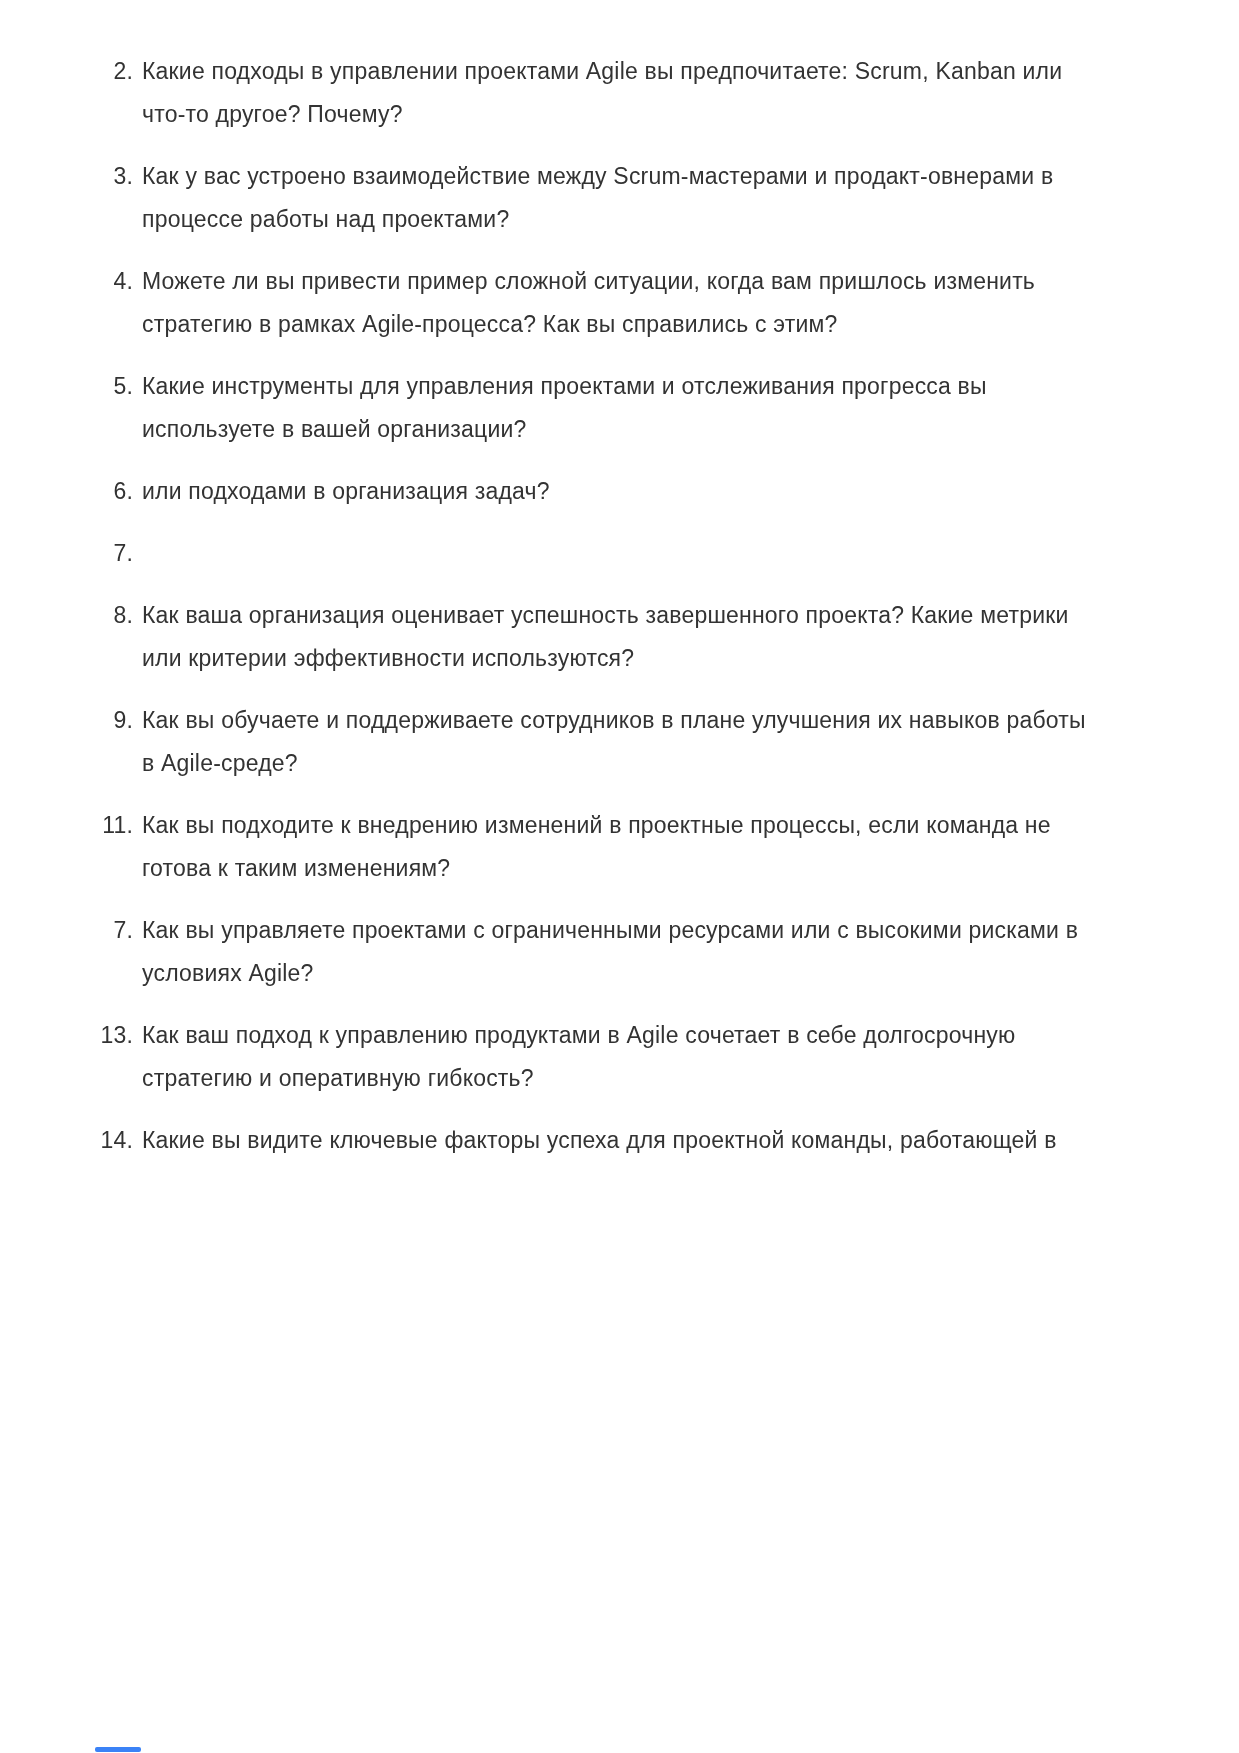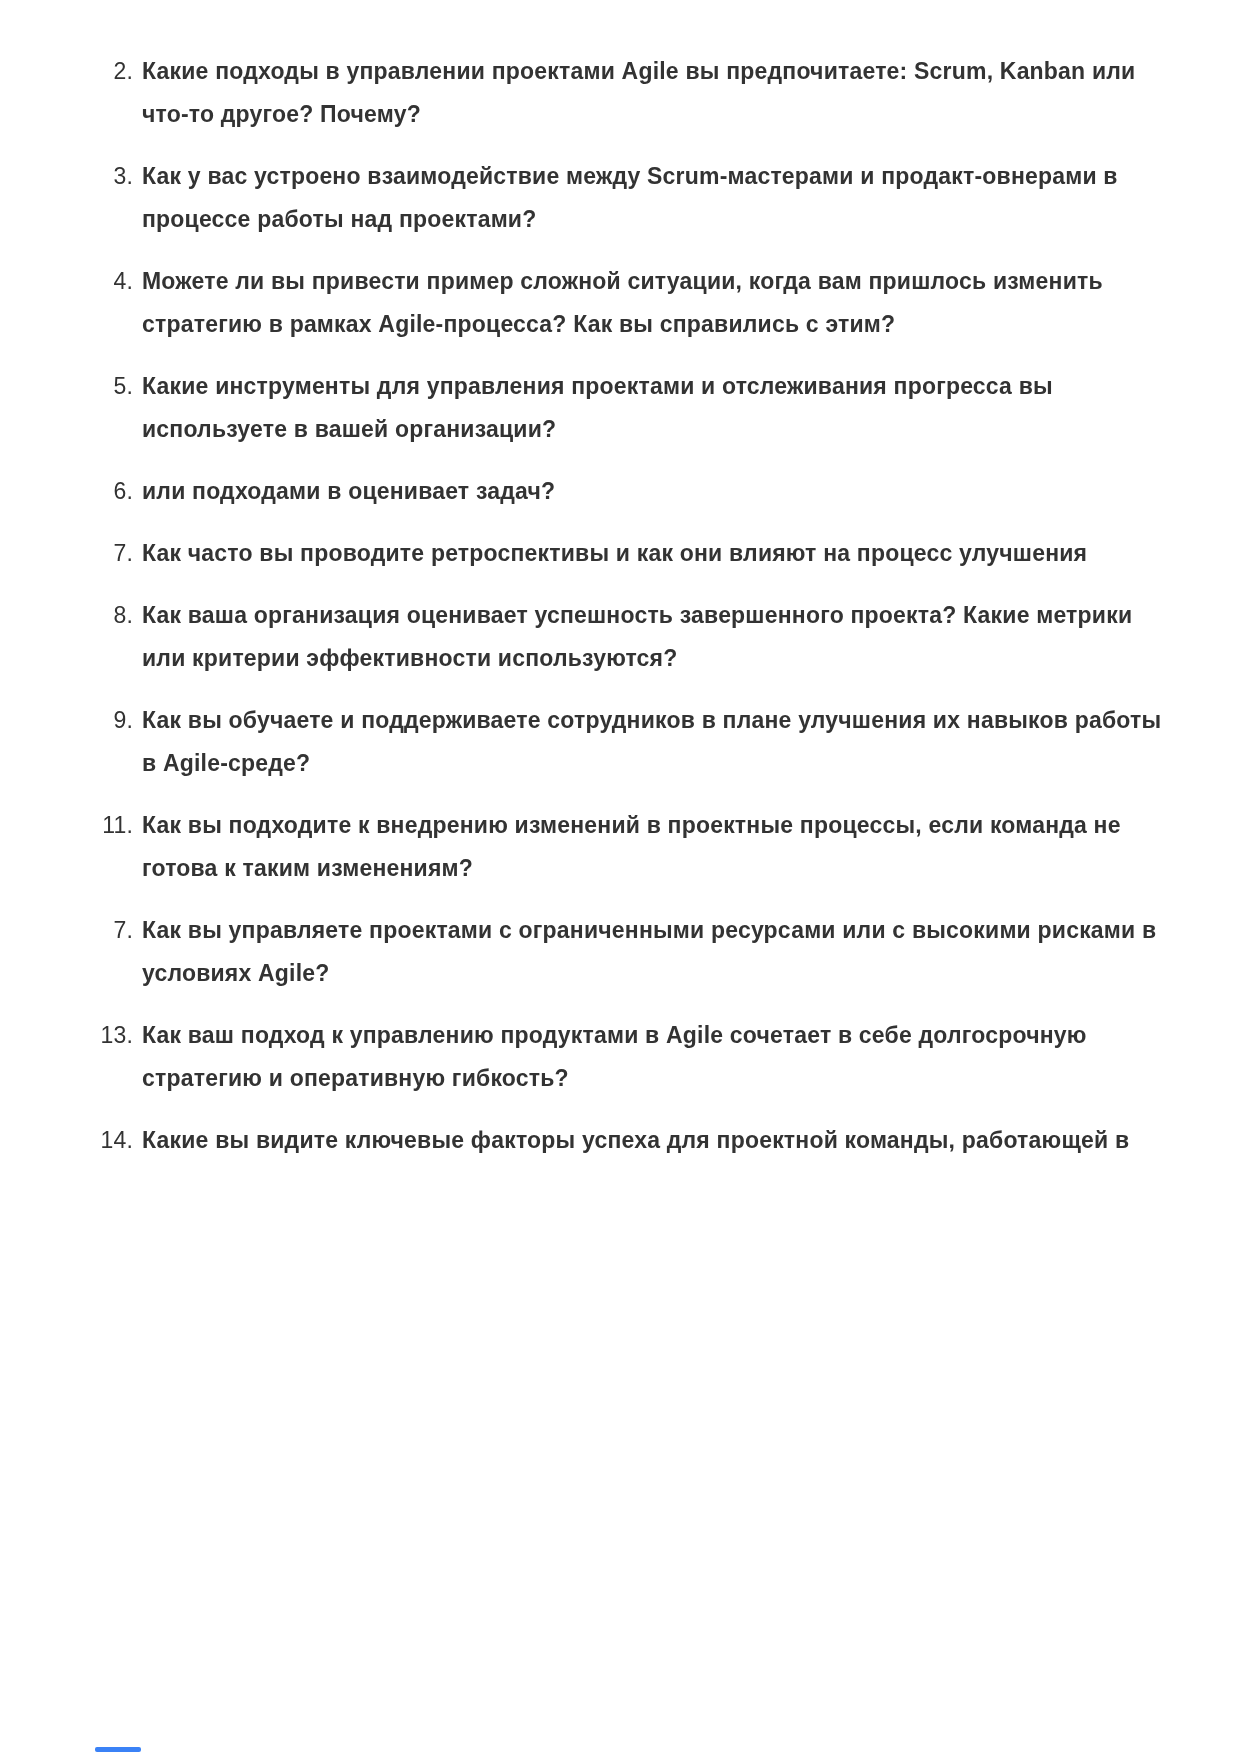--- a/index.html
+++ b/index.html
@@ -37,21 +37,20 @@
     font-size: 23px;
     line-height: 43px;
     letter-spacing: 0.2px;
   }
   .q-num {
     text-align: right;
     white-space: nowrap;
   }
   .q-text {
     min-width: 0;
-    font-weight: bold;
   }
   .q-line {
     display: block;
     white-space: nowrap;
   }
   .bottom-bar {
     position: absolute;
     left: 95px;
     bottom: 1px;
     width: 46px;
@@ -88,27 +87,26 @@
       <li class="q-item">
         <span class="q-num">5.</span>
         <div class="q-text">
           <span class="q-line">Какие инструменты для управления проектами и отслеживания прогресса вы</span>
           <span class="q-line">используете в вашей организации?</span>
         </div>
       </li>
       <li class="q-item">
         <span class="q-num">6.</span>
         <div class="q-text">
-          <span class="q-line">или подходами в оценивает задач?</span>
+          <span class="q-line">или подходами в организация задач?</span>
         </div>
       </li>
       <li class="q-item">
         <span class="q-num">7.</span>
         <div class="q-text">
-          <span class="q-line">Как часто вы проводите ретроспективы и как они влияют на процесс улучшения</span>
         </div>
       </li>
       <li class="q-item">
         <span class="q-num">8.</span>
         <div class="q-text">
           <span class="q-line">Как ваша организация оценивает успешность завершенного проекта? Какие метрики</span>
           <span class="q-line">или критерии эффективности используются?</span>
         </div>
       </li>
       <li class="q-item">

